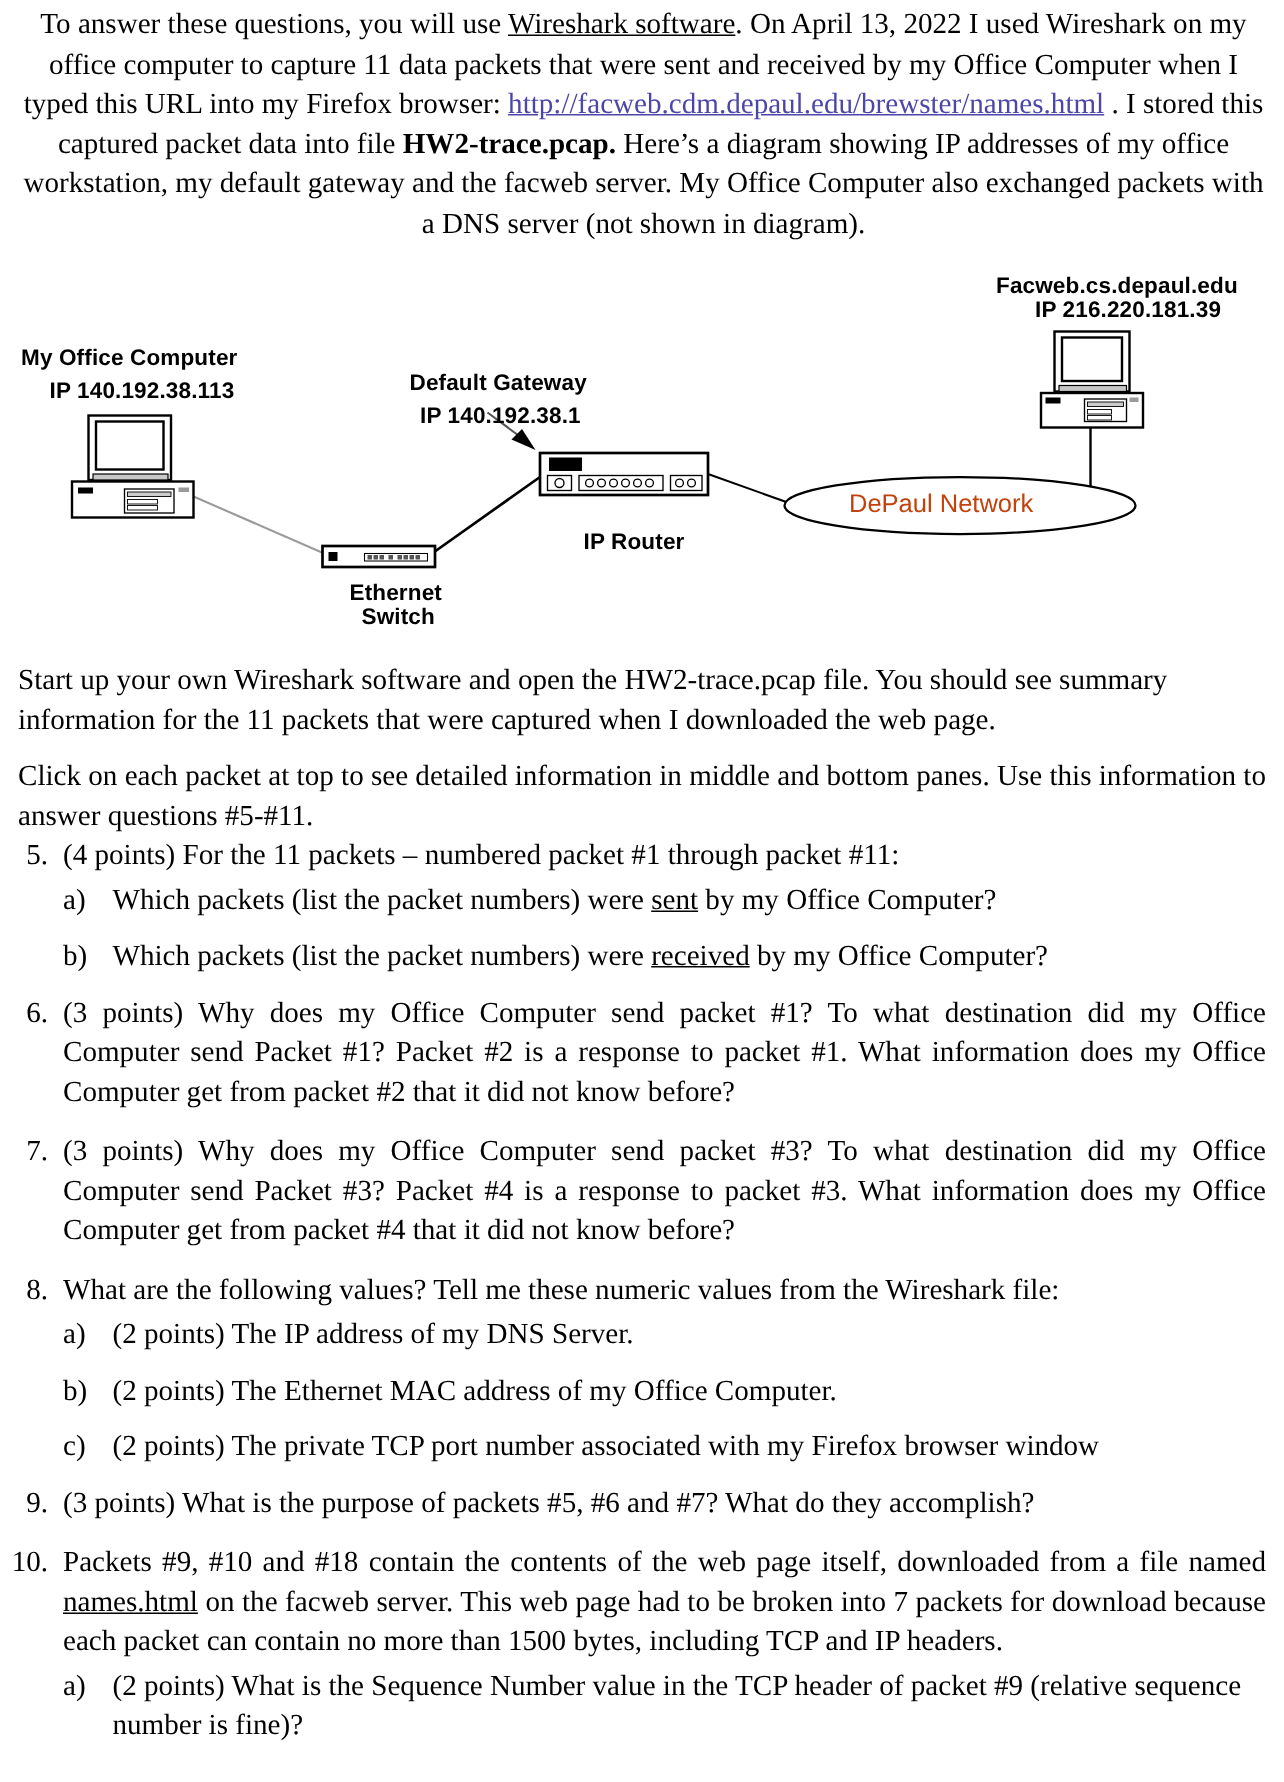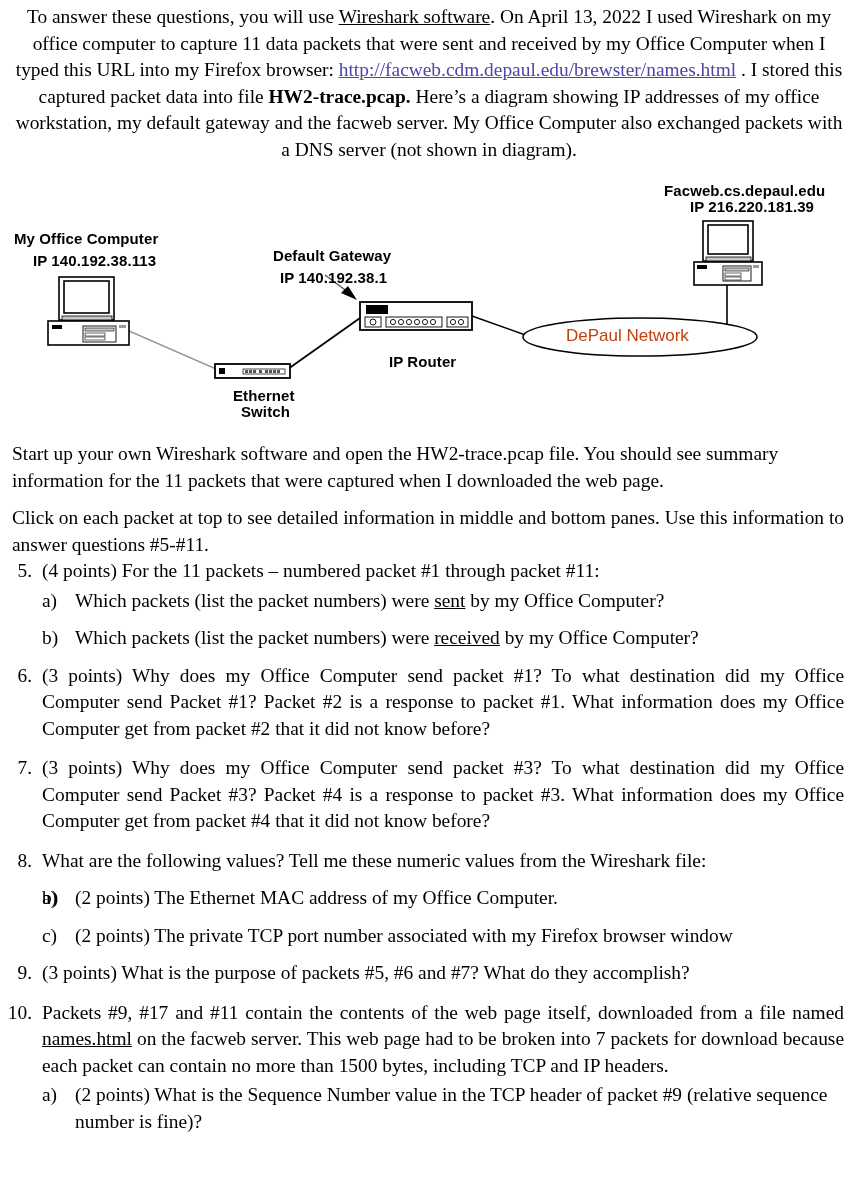--- a/index.html
+++ b/index.html
@@ -262,40 +262,41 @@
       <span class="marker">7.</span>
       <span>(3 points) Why does my Office Computer send packet #3?  To what destination did my Office Computer send Packet #3?  Packet #4 is a response to packet #3.  What information does my Office Computer get from packet #4 that it did not know before?</span>
     </div>
 
     <div class="qitem tight">
       <span class="marker">8.</span>
       <span>What are the following values?  Tell me these numeric values from the Wireshark file:</span>
       <div class="subs">
         <div class="sub">
           <span class="marker">a)</span>
+          <span>(2 points) The IP address of my DNS Server.</span>
         </div>
         <div class="sub">
           <span class="marker">b)</span>
           <span>(2 points) The Ethernet MAC address of my Office Computer.</span>
         </div>
         <div class="sub">
           <span class="marker">c)</span>
           <span>(2 points) The private TCP port number associated with my Firefox browser window</span>
         </div>
       </div>
     </div>
 
     <div class="qitem">
       <span class="marker">9.</span>
       <span>(3 points) What is the purpose of packets #5, #6 and #7?  What do they accomplish?</span>
     </div>
 
     <div class="qitem tight">
       <span class="marker">10.</span>
-      <span>Packets #9, #17 and #11 contain the contents of the web page itself, downloaded from a file named </span><span class="u">names.html</span><span> on the facweb server.  This web page had to be broken into 7 packets for download because each packet can contain no more than 1500 bytes, including TCP and IP headers.</span>
+      <span>Packets #9, #10 and #18 contain the contents of the web page itself, downloaded from a file named </span><span class="u">names.html</span><span> on the facweb server.  This web page had to be broken into 7 packets for download because each packet can contain no more than 1500 bytes, including TCP and IP headers.</span>
       <div class="subs">
         <div class="sub">
           <span class="marker">a)</span>
           <span>(2 points) What is the Sequence Number value in the TCP header of packet #9 (relative sequence number is fine)?</span>
         </div>
       </div>
     </div>
 
   </div>
 </div>

